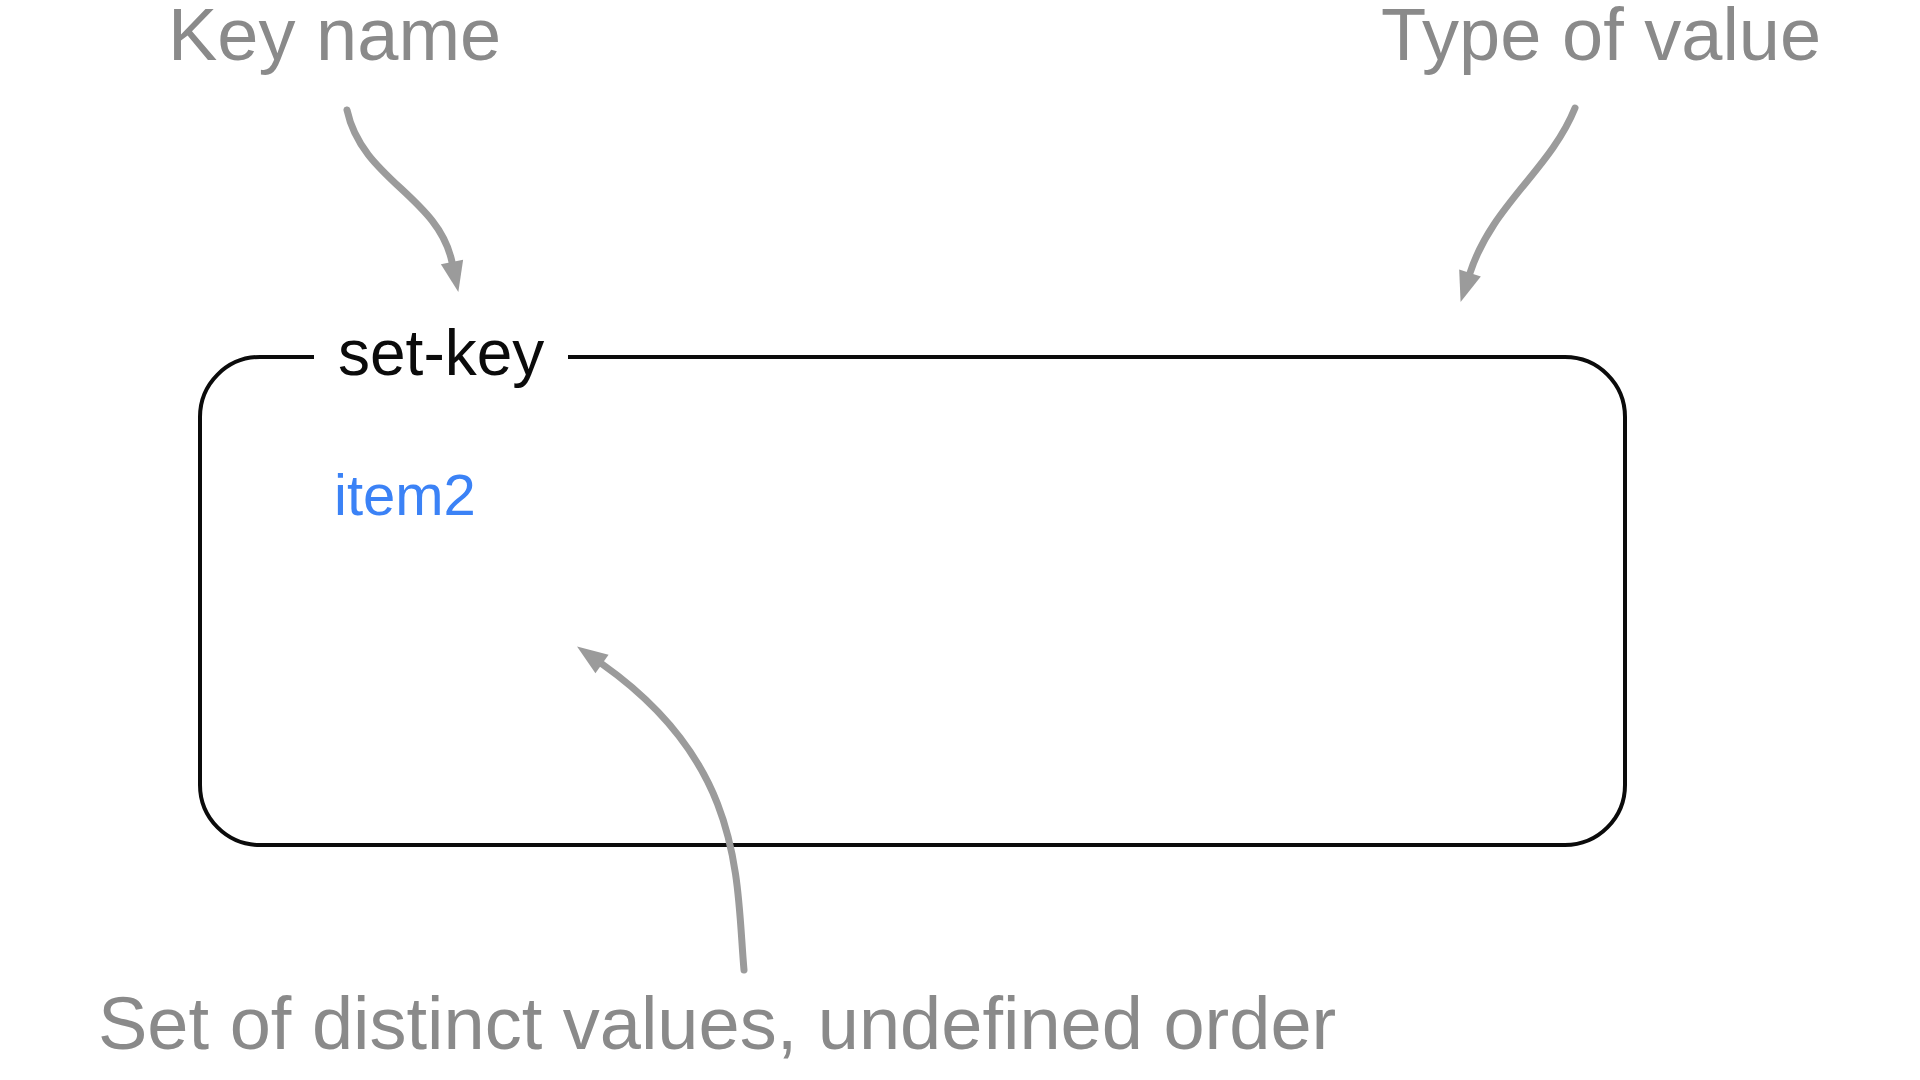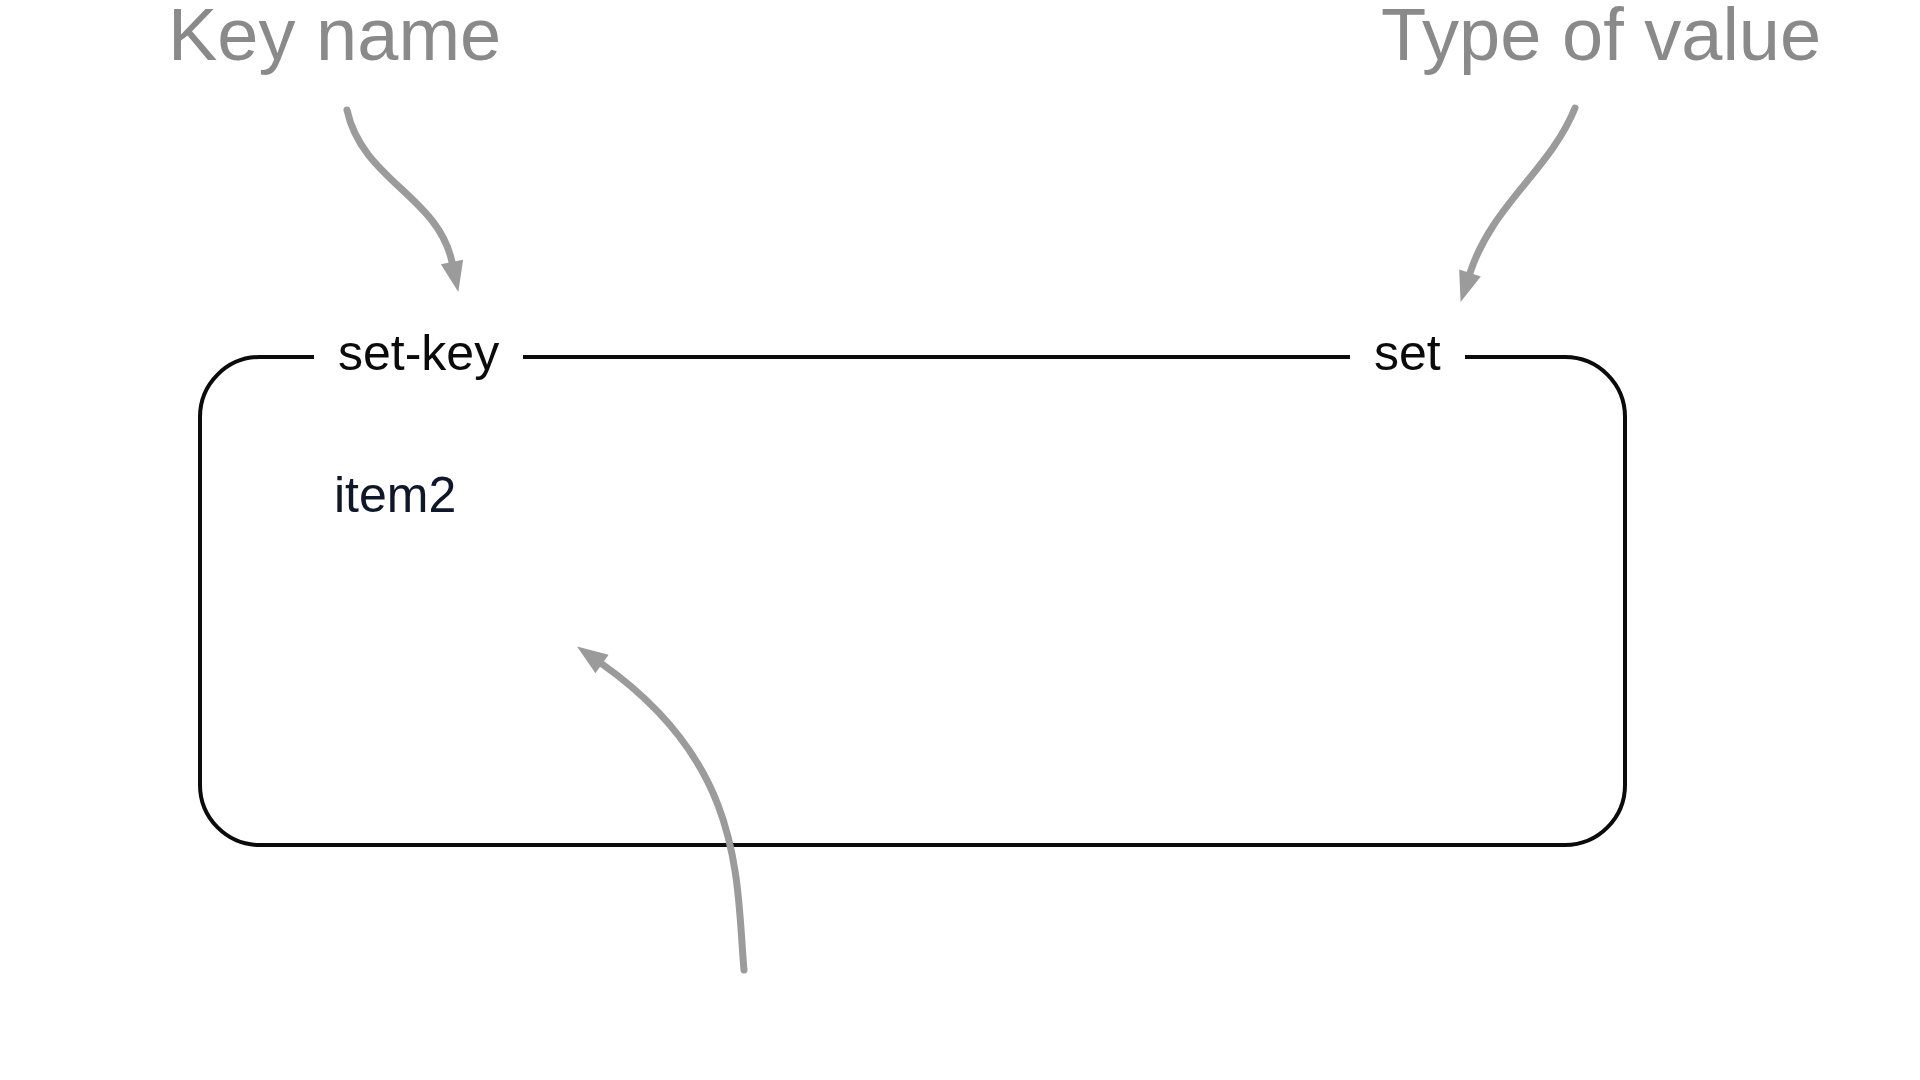--- a/index.html
+++ b/index.html
@@ -29,36 +29,36 @@
     width: 1421px;
     height: 484px;
     border: 4px solid #0b0b0b;
     border-radius: 62px;
     background: transparent;
   }
   .border-label {
     position: absolute;
     top: 357px;
     transform: translateY(-56%);
-    font-size: 50px;
+    font-size: 64px;
     line-height: 74px;
     color: #0b0b0b;
     background: #ffffff;
     padding: 0 24px;
     white-space: nowrap;
   }
   .key-label { left: 314px; }
   .type-label { left: 1350px; }
   .items {
     position: absolute;
     left: 334px;
     top: 437px;
-    font-size: 50px;
+    font-size: 58px;
     line-height: 116px;
-    color: #0f172a;
+    color: #3b82f6;
   }
   .caption {
     position: absolute;
     left: 98px;
     top: 987px;
   }
   .key-name-label { left: 168px; top: -2px; }
   .type-of-value-label { left: 1381px; top: -2px; }
   .arrow-layer {
     position: absolute;
@@ -81,26 +81,26 @@
 <div class="stage">
 
   <div class="gray-label key-name-label">Key name</div>
 
   <div class="gray-label type-of-value-label">Type of value</div>
 
   <div class="value-box"></div>
 
   <div class="border-label key-label">set-key</div>
 
-  <div class="border-label type-label">set</div>
 
   <div class="items">
     <div>item2</div>
   </div>
 
+  <div class="gray-label caption">Set of distinct values, undefined order</div>
 
   <svg class="arrow-layer" viewBox="0 0 1920 1080" xmlns="http://www.w3.org/2000/svg">
     <defs>
       <marker id="arrowhead" viewBox="0 0 10 8" refX="0.6" refY="4" markerWidth="40" markerHeight="26" orient="auto" markerUnits="userSpaceOnUse">
         <path d="M0.6,0.5 L10,4 L0.6,7.5 Z" fill="#9b9b9b"></path>
       </marker>
     </defs>
     <path class="shaft" d="M347,110 C362,180 438,196 452,262" marker-end="url(#arrowhead)"></path>
     <path class="shaft" d="M1575,108 C1550,170 1492,205 1470,273" marker-end="url(#arrowhead)"></path>
     <path class="shaft" d="M744,970 C736,880 745,765 602,664" marker-end="url(#arrowhead)"></path>

